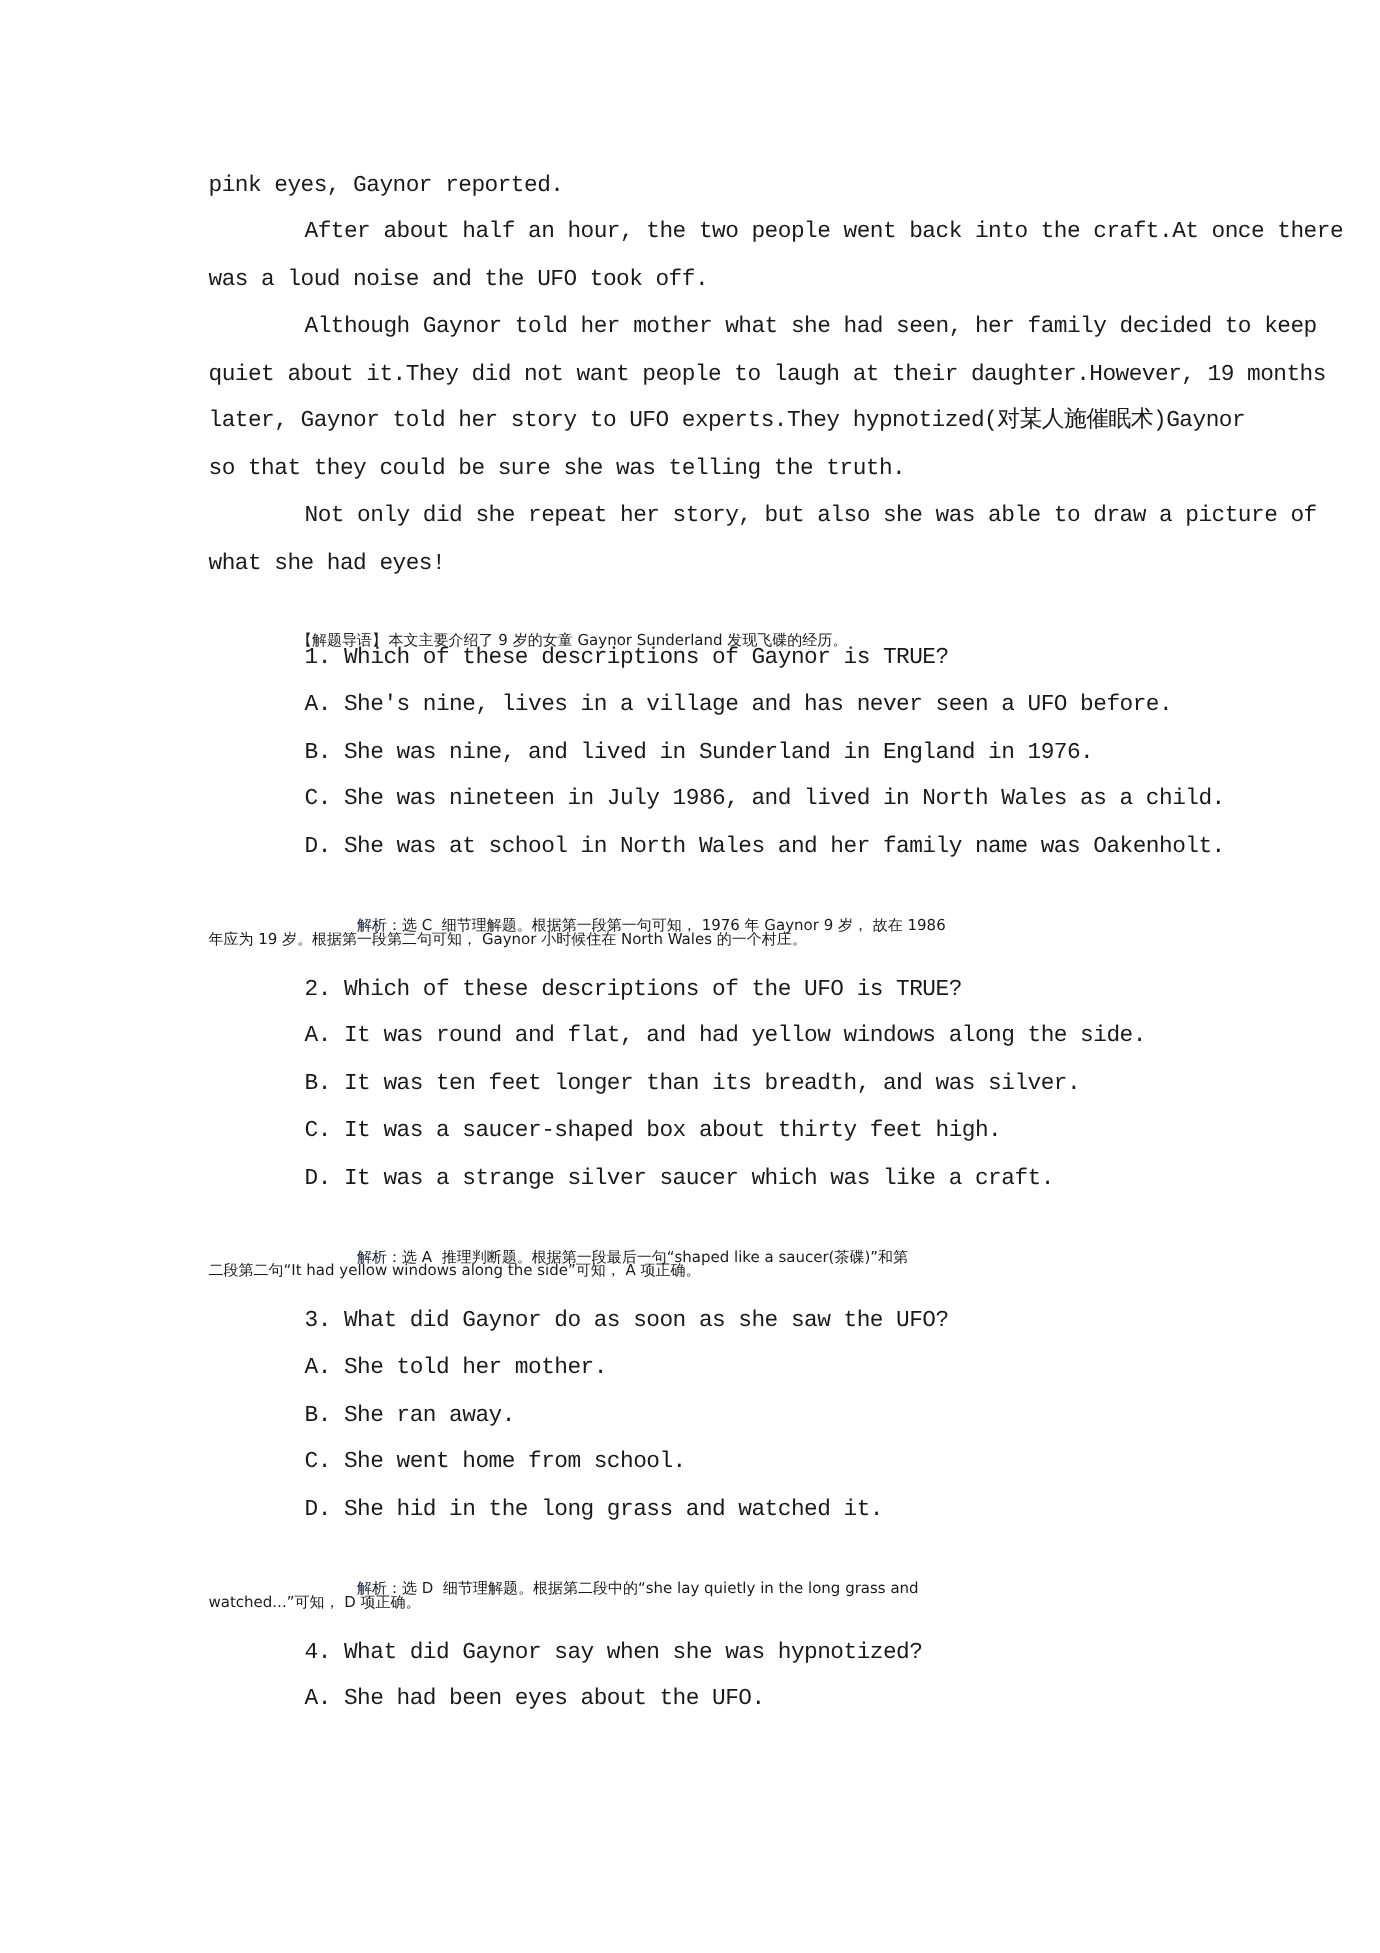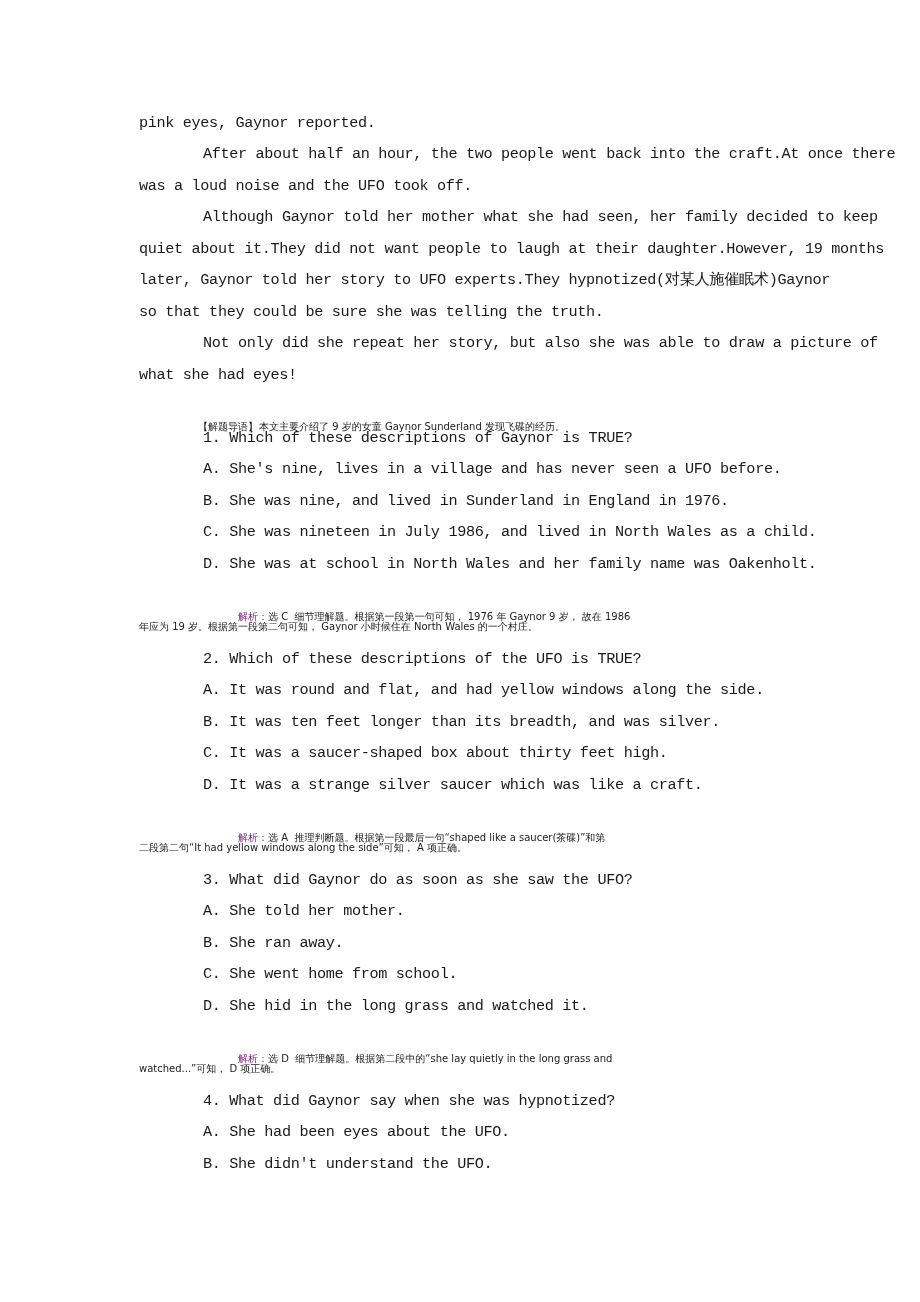--- a/index.html
+++ b/index.html
@@ -7,21 +7,21 @@
   .page {
     position: absolute; left: 0; top: 0; width: 800px; height: 1302px;
     font-family: "Liberation Mono", "DejaVu Sans Mono", monospace;
     color: #1a1a1a; font-size: 15.2px;
   }
   .line {
     position: absolute; left: 139px; white-space: pre; line-height: 20px;
     letter-spacing: -0.35px;
   }
   .indent { left: 171px; margin-left: 32px; }
-  .label-blue { color: #701a75; }
+  .label-blue { color: #0f172a; }
   .cn { font-family: "DejaVu Sans", sans-serif; font-size: 10px; letter-spacing: 0; }
 </style>
 </head>
 <body>
 
 <div class="page">
 
   <div class="line" style="top:113px">pink eyes, Gaynor reported.</div>
 
   <div class="line indent" style="top:144px">After about half an hour, the two people went back into the craft.At once there</div>
@@ -64,15 +64,14 @@
   <div class="line indent" style="top:933px">B. She ran away.</div>
   <div class="line indent" style="top:964px">C. She went home from school.</div>
   <div class="line indent" style="top:996px">D. She hid in the long grass and watched it.</div>
   <div class="line indent" style="top:1028px">
     <span class="cn label-blue">解析：</span><span class="cn">选 D  细节理解题。根据第二段中的“she lay quietly in the long grass and</span>
   </div>
   <div class="line cn" style="top:1059px">watched...”可知， D 项正确。</div>
 
   <div class="line indent" style="top:1091px">4. What did Gaynor say when she was hypnotized?</div>
   <div class="line indent" style="top:1122px">A. She had been eyes about the UFO.</div>
-  <div class="line indent" style="top:1154px">B. She didn't understand the UFO.</div>
 
 </div>
 
 </body></html>

